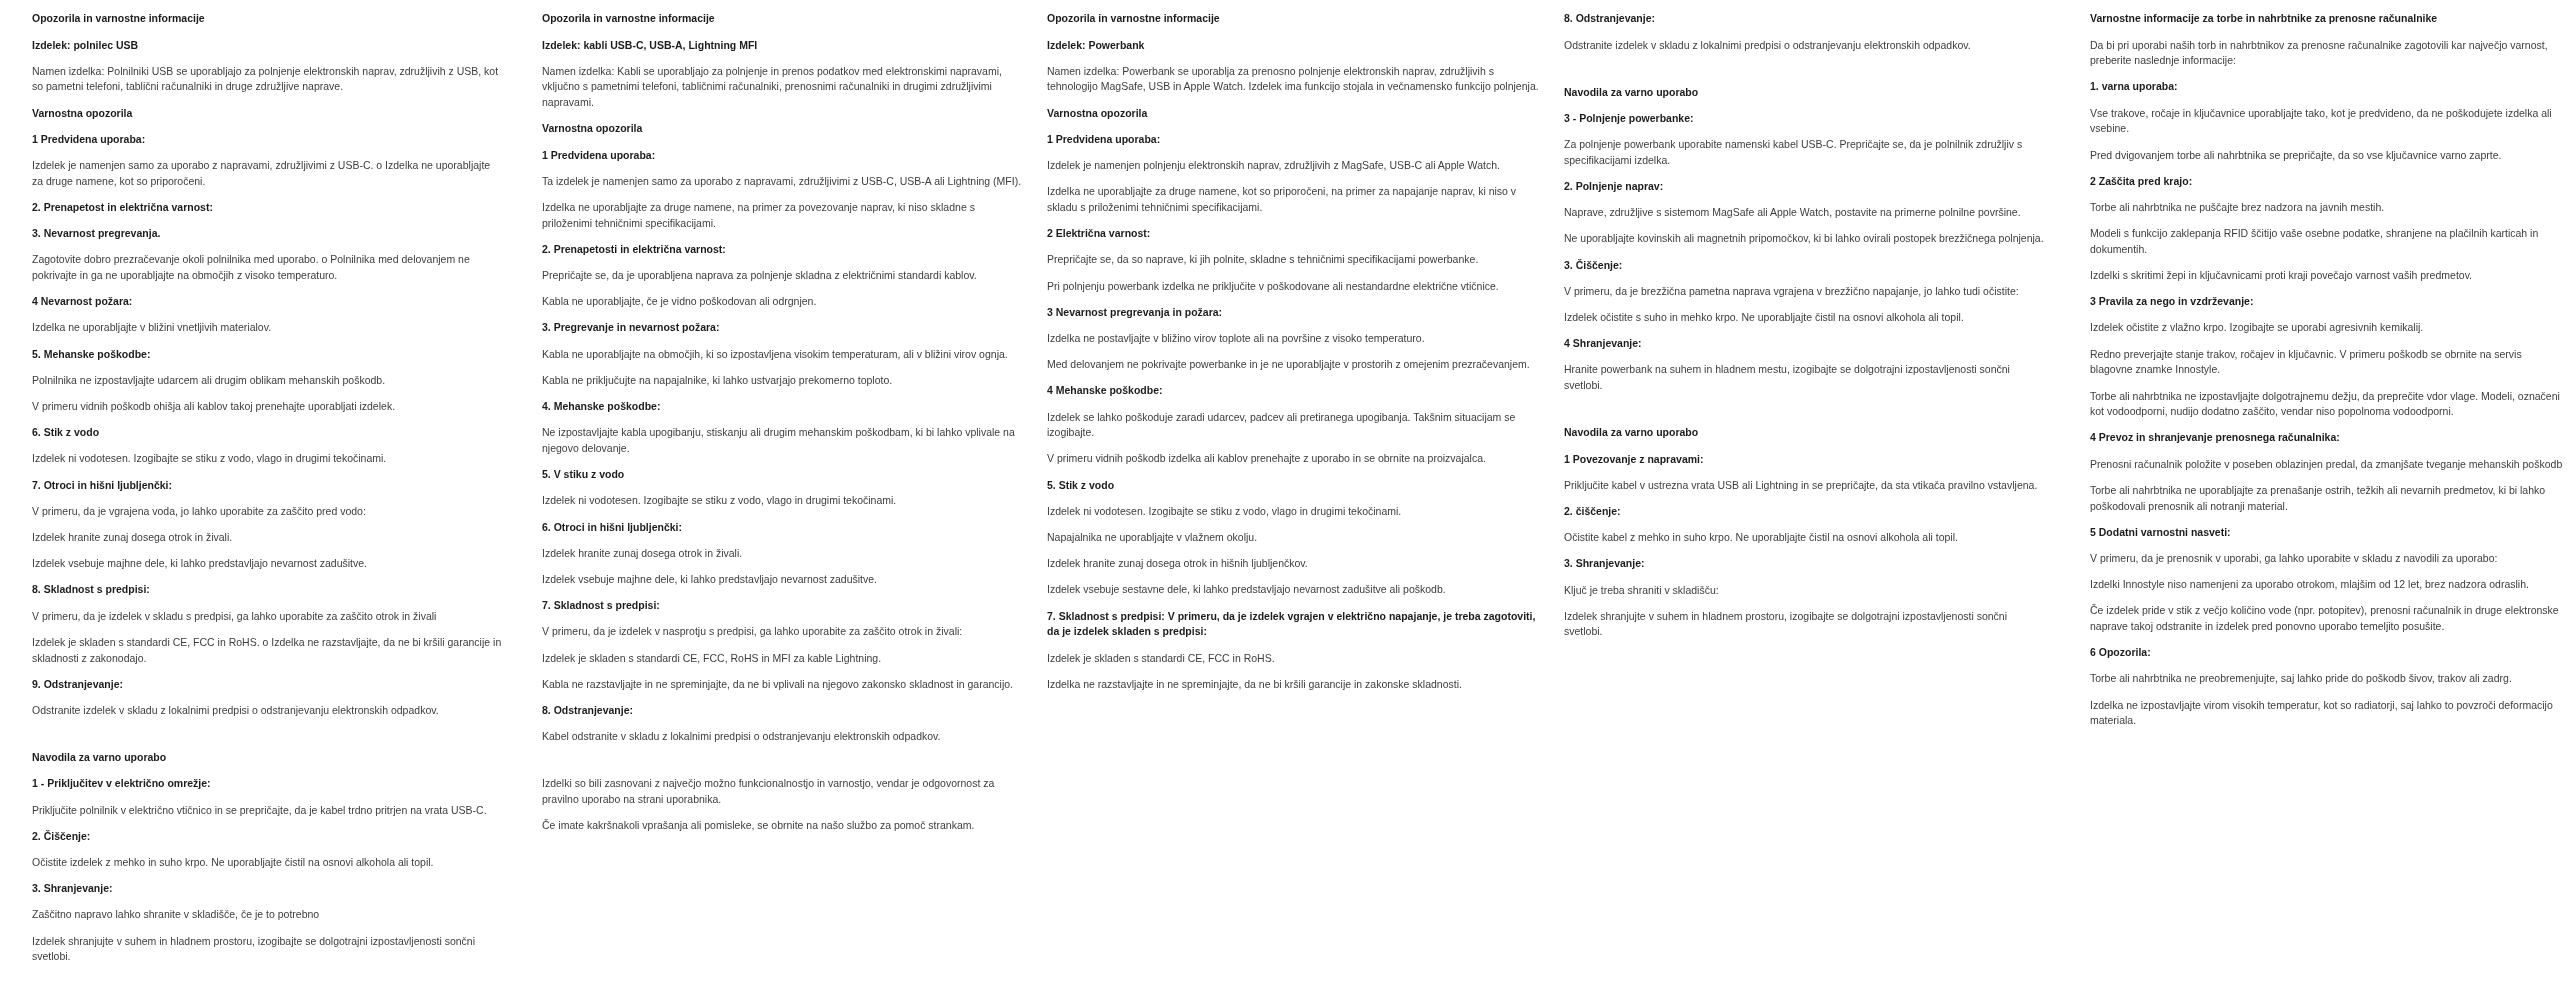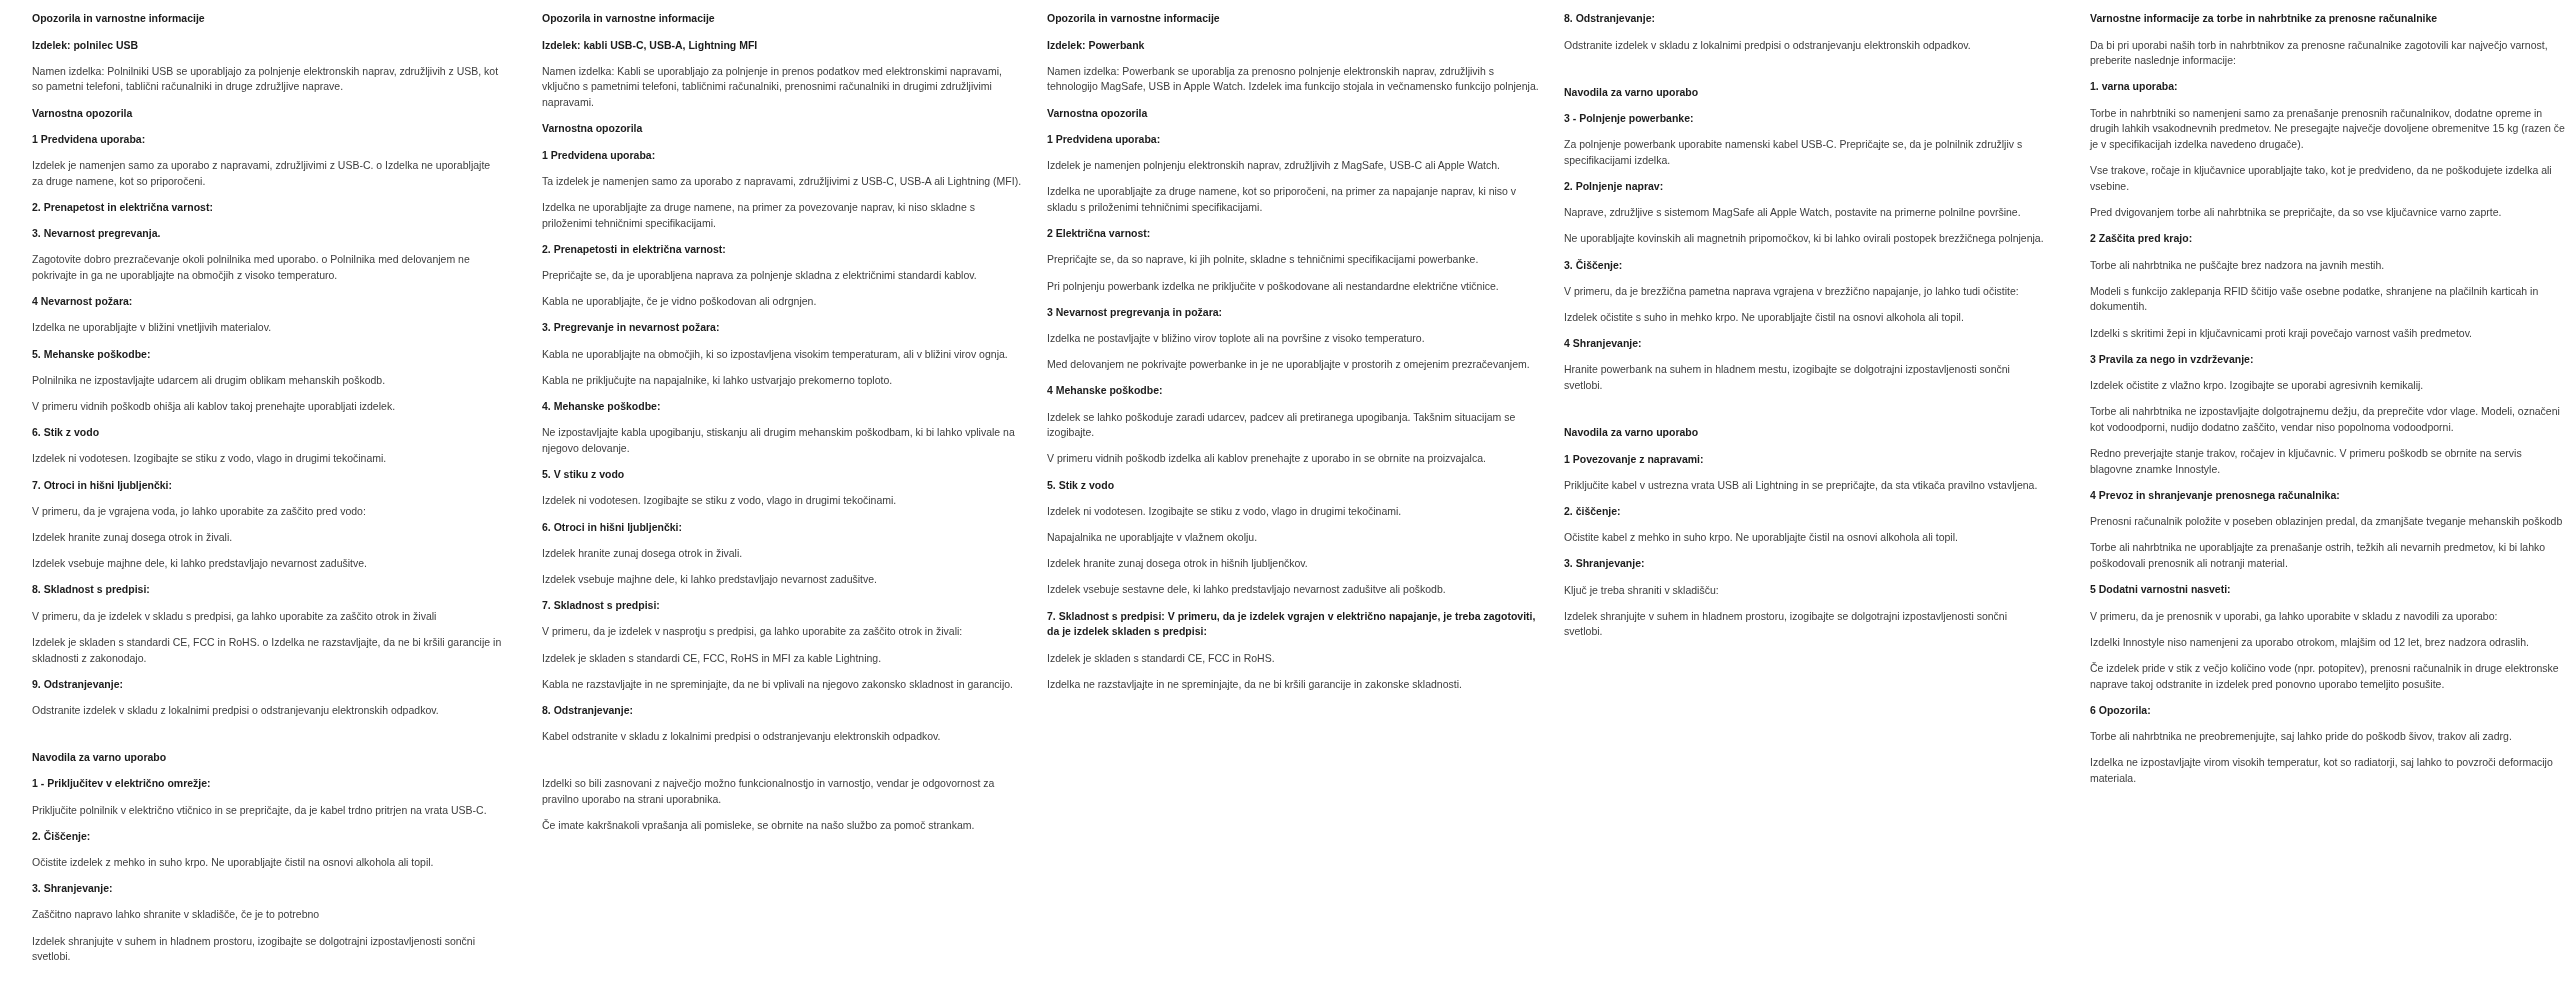--- a/index.html
+++ b/index.html
@@ -160,31 +160,30 @@
       <h3 class="heading">2. čiščenje:</h3>
       <p class="paragraph">Očistite kabel z mehko in suho krpo. Ne uporabljajte čistil na osnovi alkohola ali topil.</p>
       <h3 class="heading">3. Shranjevanje:</h3>
       <p class="paragraph">Ključ je treba shraniti v skladišču:</p>
       <p class="paragraph">Izdelek shranjujte v suhem in hladnem prostoru, izogibajte se dolgotrajni izpostavljenosti sončni svetlobi.</p>
     </div>
   <div class="col col-4">
       <h3 class="heading">Varnostne informacije za torbe in nahrbtnike za prenosne računalnike</h3>
       <p class="paragraph">Da bi pri uporabi naših torb in nahrbtnikov za prenosne računalnike zagotovili kar največjo varnost, preberite naslednje informacije:</p>
       <h3 class="heading">1. varna uporaba:</h3>
-      <p class="paragraph">Torbe in nahrbtniki so namenjeni samo za prenašanje prenosnih računalnikov, dodatne opreme in drugih lahkih vsakodnevnih predmetov. Ne presegajte največje dovoljene obremenitve 15 kg (razen če je v specifikacijah izdelka navedeno drugače).</p>
       <p class="paragraph">Vse trakove, ročaje in ključavnice uporabljajte tako, kot je predvideno, da ne poškodujete izdelka ali vsebine.</p>
       <p class="paragraph">Pred dvigovanjem torbe ali nahrbtnika se prepričajte, da so vse ključavnice varno zaprte.</p>
       <h3 class="heading">2 Zaščita pred krajo:</h3>
       <p class="paragraph">Torbe ali nahrbtnika ne puščajte brez nadzora na javnih mestih.</p>
       <p class="paragraph">Modeli s funkcijo zaklepanja RFID ščitijo vaše osebne podatke, shranjene na plačilnih karticah in dokumentih.</p>
       <p class="paragraph">Izdelki s skritimi žepi in ključavnicami proti kraji povečajo varnost vaših predmetov.</p>
       <h3 class="heading">3 Pravila za nego in vzdrževanje:</h3>
       <p class="paragraph">Izdelek očistite z vlažno krpo. Izogibajte se uporabi agresivnih kemikalij.</p>
+      <p class="paragraph">Redno preverjajte stanje trakov, ročajev in ključavnic. V primeru poškodb se obrnite na servis blagovne znamke Innostyle.</p>
       <p class="paragraph">Torbe ali nahrbtnika ne izpostavljajte dolgotrajnemu dežju, da preprečite vdor vlage. Modeli, označeni kot vodoodporni, nudijo dodatno zaščito, vendar niso popolnoma vodoodporni.</p>
-      <p class="paragraph">Redno preverjajte stanje trakov, ročajev in ključavnic. V primeru poškodb se obrnite na servis blagovne znamke Innostyle.</p>
       <h3 class="heading">4 Prevoz in shranjevanje prenosnega računalnika:</h3>
       <p class="paragraph">Prenosni računalnik položite v poseben oblazinjen predal, da zmanjšate tveganje mehanskih poškodb</p>
       <p class="paragraph">Torbe ali nahrbtnika ne uporabljajte za prenašanje ostrih, težkih ali nevarnih predmetov, ki bi lahko poškodovali prenosnik ali notranji material.</p>
       <h3 class="heading">5 Dodatni varnostni nasveti:</h3>
       <p class="paragraph">V primeru, da je prenosnik v uporabi, ga lahko uporabite v skladu z navodili za uporabo:</p>
       <p class="paragraph">Izdelki Innostyle niso namenjeni za uporabo otrokom, mlajšim od 12 let, brez nadzora odraslih.</p>
       <p class="paragraph">Če izdelek pride v stik z večjo količino vode (npr. potopitev), prenosni računalnik in druge elektronske naprave takoj odstranite in izdelek pred ponovno uporabo temeljito posušite.</p>
       <h3 class="heading">6 Opozorila:</h3>
       <p class="paragraph">Torbe ali nahrbtnika ne preobremenjujte, saj lahko pride do poškodb šivov, trakov ali zadrg.</p>
       <p class="paragraph">Izdelka ne izpostavljajte virom visokih temperatur, kot so radiatorji, saj lahko to povzroči deformacijo materiala.</p>

